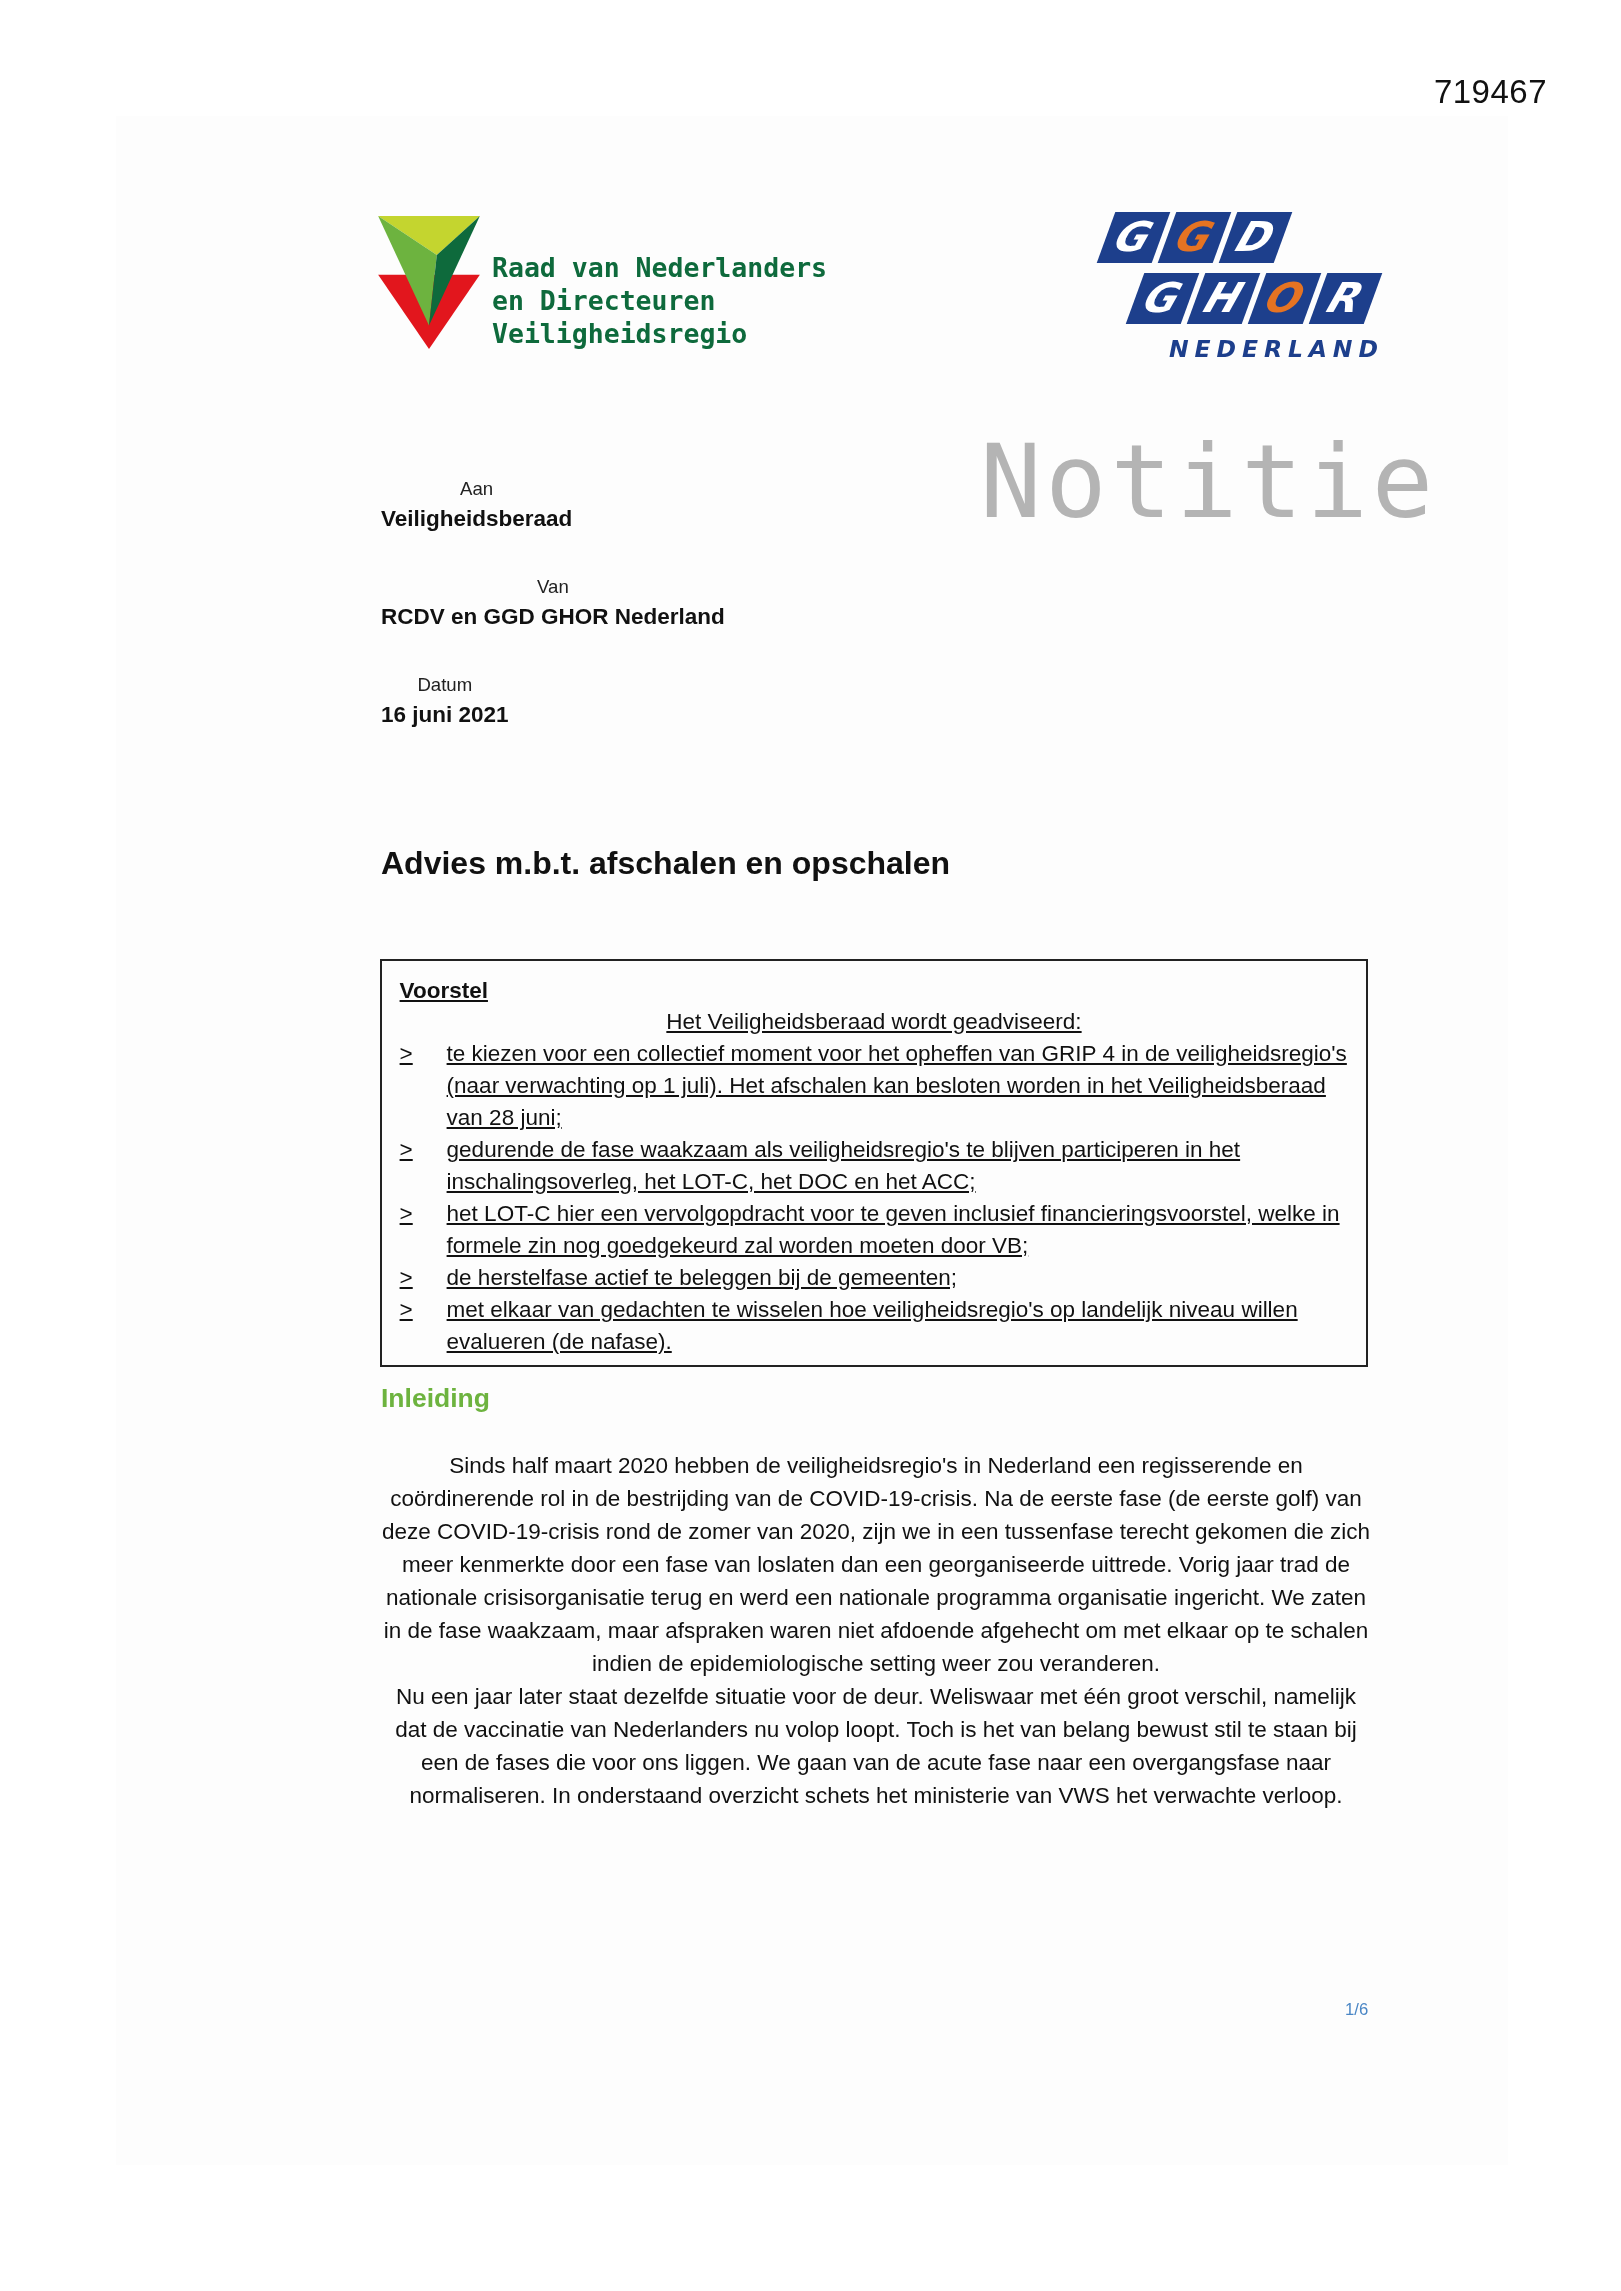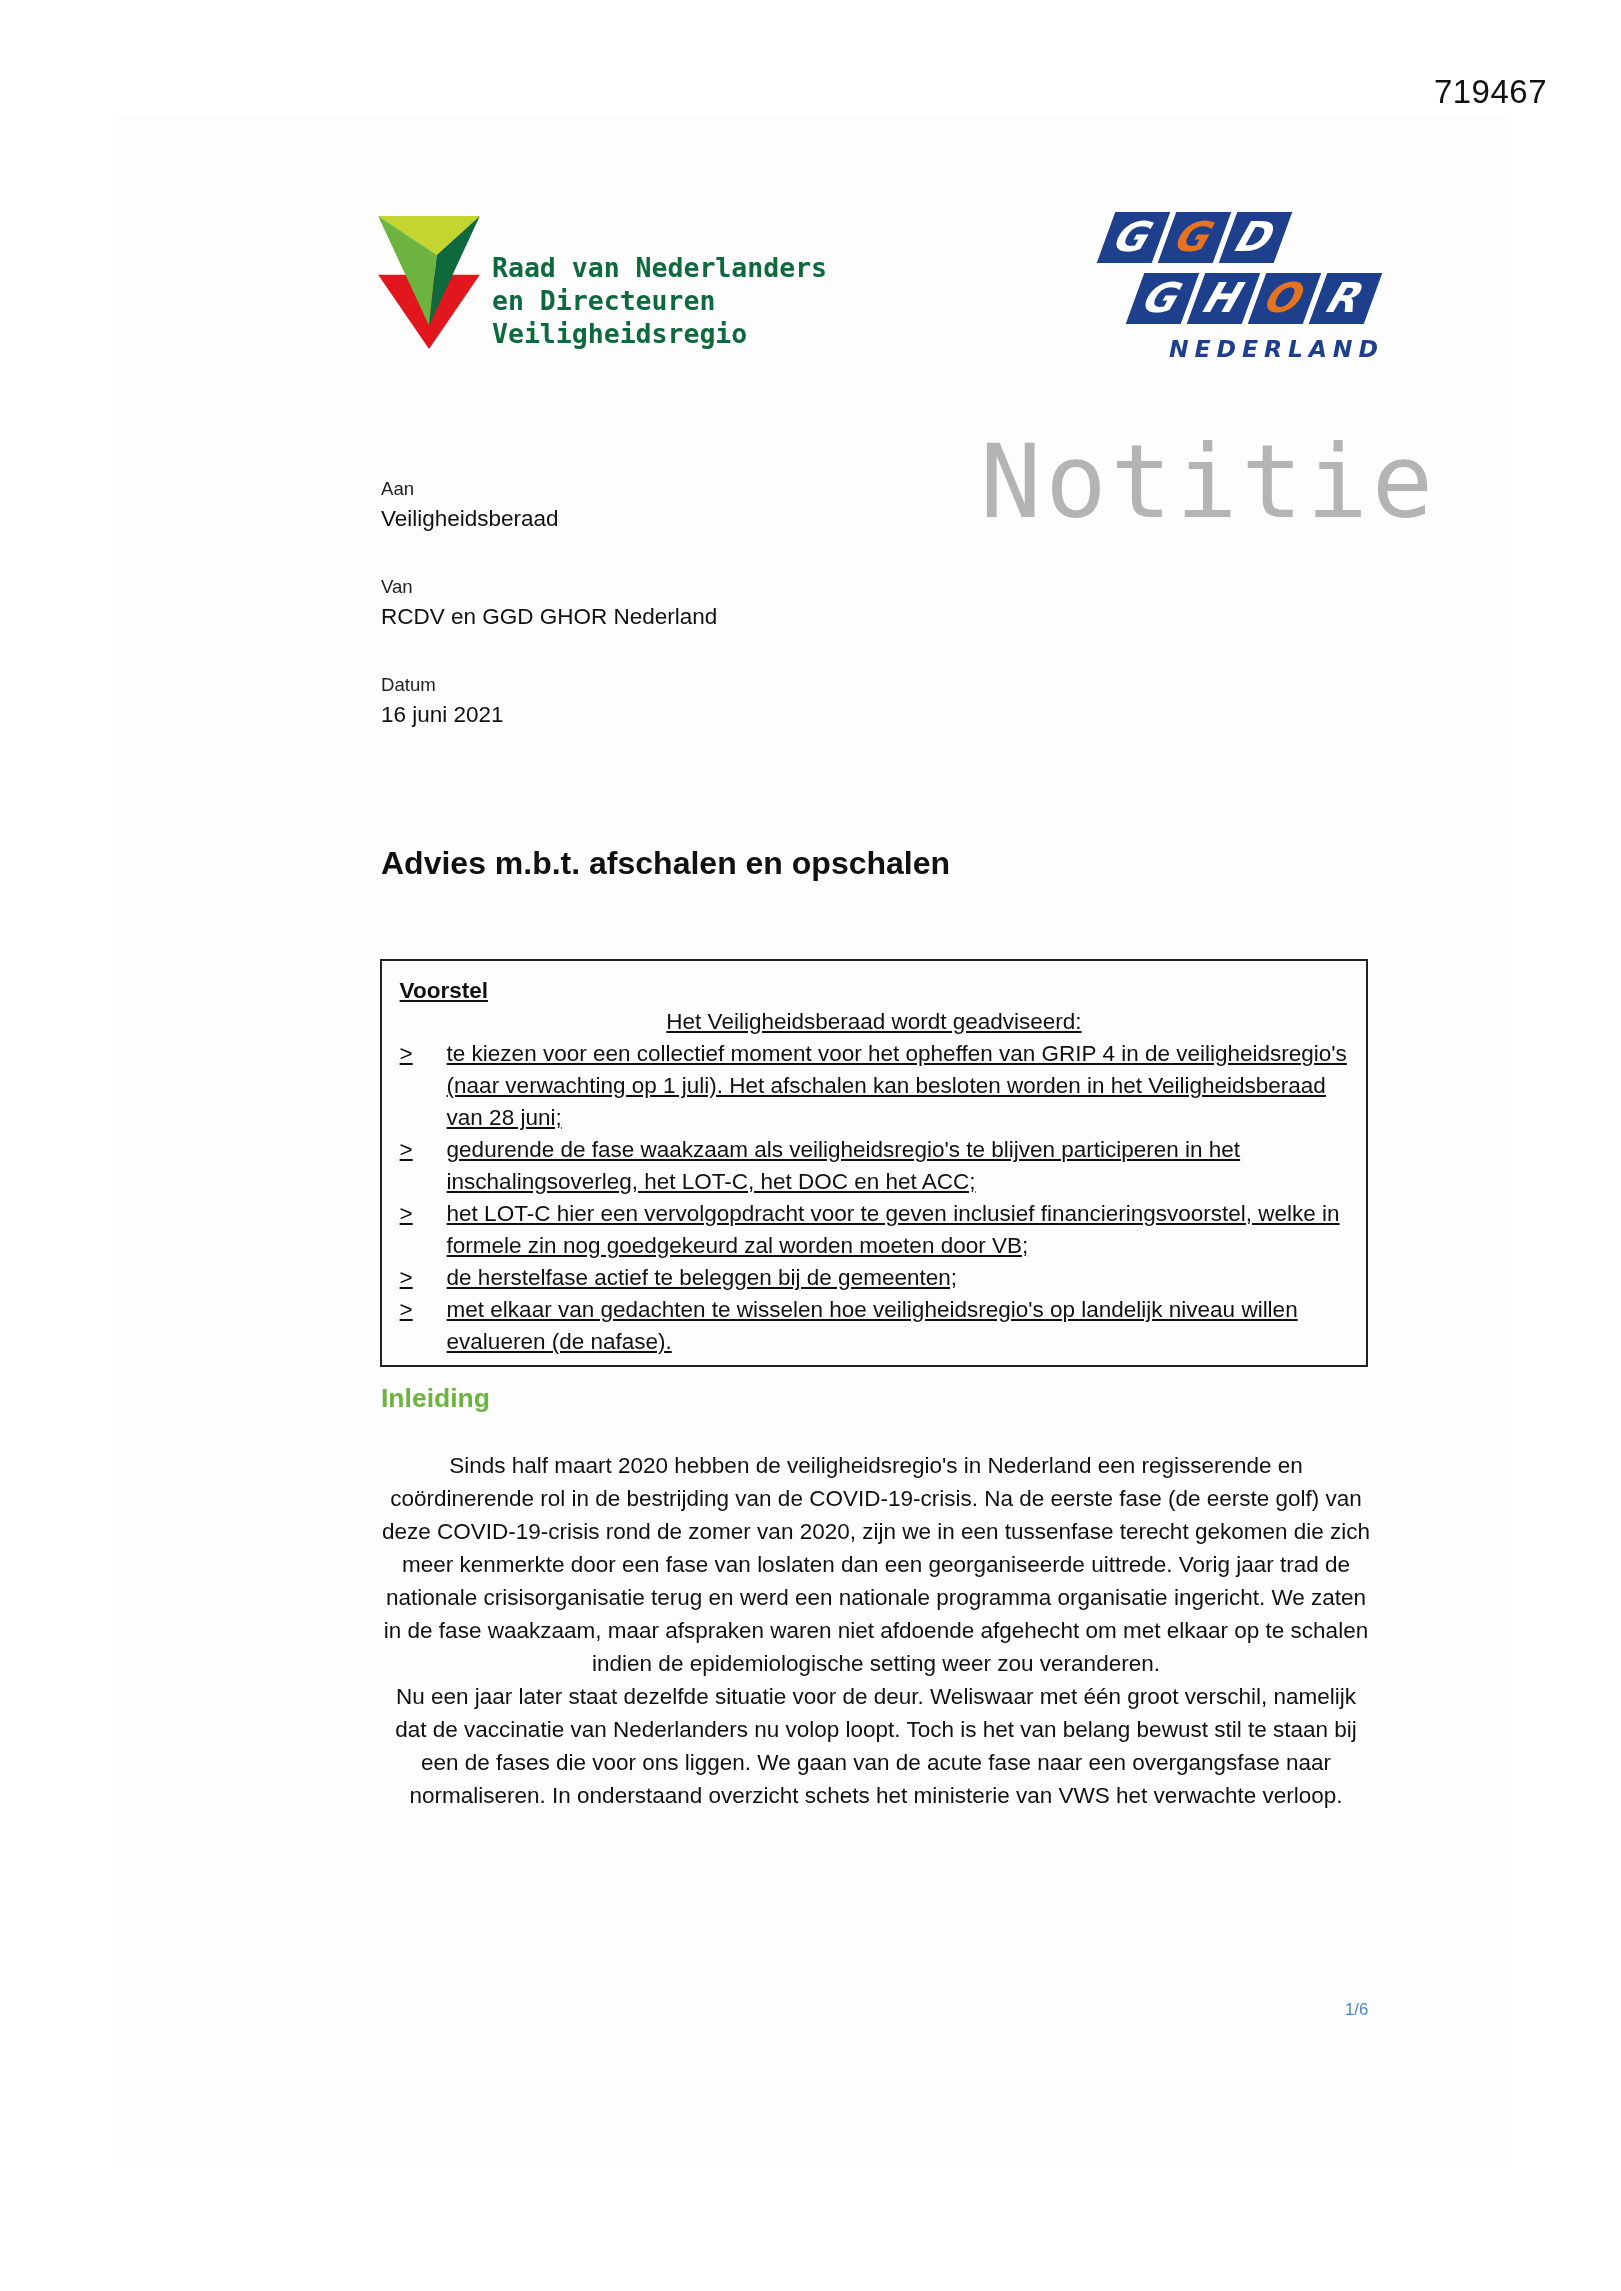--- a/index.html
+++ b/index.html
@@ -20,22 +20,22 @@
   .ggd-tile span { transform: skewX(0deg); font-family: "DejaVu Sans", sans-serif; font-weight: bold;
                    font-style: italic; font-size: 41px; color: #ffffff; line-height: 1; }
   .ggd-tile span.orange { color: #e57322; }
   .ggd-nederland { position: absolute; left: 71px; top: 123px; font-family: "DejaVu Sans", sans-serif;
                    font-style: italic; font-size: 23.5px; color: #1d3f8c; letter-spacing: 5.9px; font-weight: bold; }
 
   .notitie { position: absolute; left: 980px; top: 431px; font-family: "DejaVu Sans Mono", monospace;
              font-size: 102px; color: #b4b4b4; letter-spacing: 3.9px; line-height: 1; }
 
   .meta-block { position: absolute; left: 381px; }
-  .meta-label { font-size: 18.6px; color: #222; line-height: 25.5px; }
-  .meta-value { font-size: 22.5px; color: #111; line-height: 33px; }
+  .meta-label { font-size: 18.6px; color: #222; line-height: 25.5px; text-align: center; }
+  .meta-value { font-size: 22.5px; color: #111; line-height: 33px; font-weight: bold; }
 
   .title { position: absolute; left: 381px; top: 845px; font-size: 32px; font-weight: bold; color: #111; }
 
   .voorstel-box { position: absolute; left: 380px; top: 959px; width: 988px; height: 408px;
                   border: 2px solid #222; box-sizing: border-box; padding: 13.7px 17.6px 0 17.6px; text-decoration: underline; }
   .voorstel-title { font-size: 22.5px; font-weight: bold; line-height: 31px; }
   .voorstel-intro { font-size: 22.5px; line-height: 32px; text-align: center; }
   .voorstel-item { display: flex; font-size: 22.5px; line-height: 32px; }
   .voorstel-item .marker { width: 47px; flex: none; }
   .voorstel-item .text { flex: 1; }

